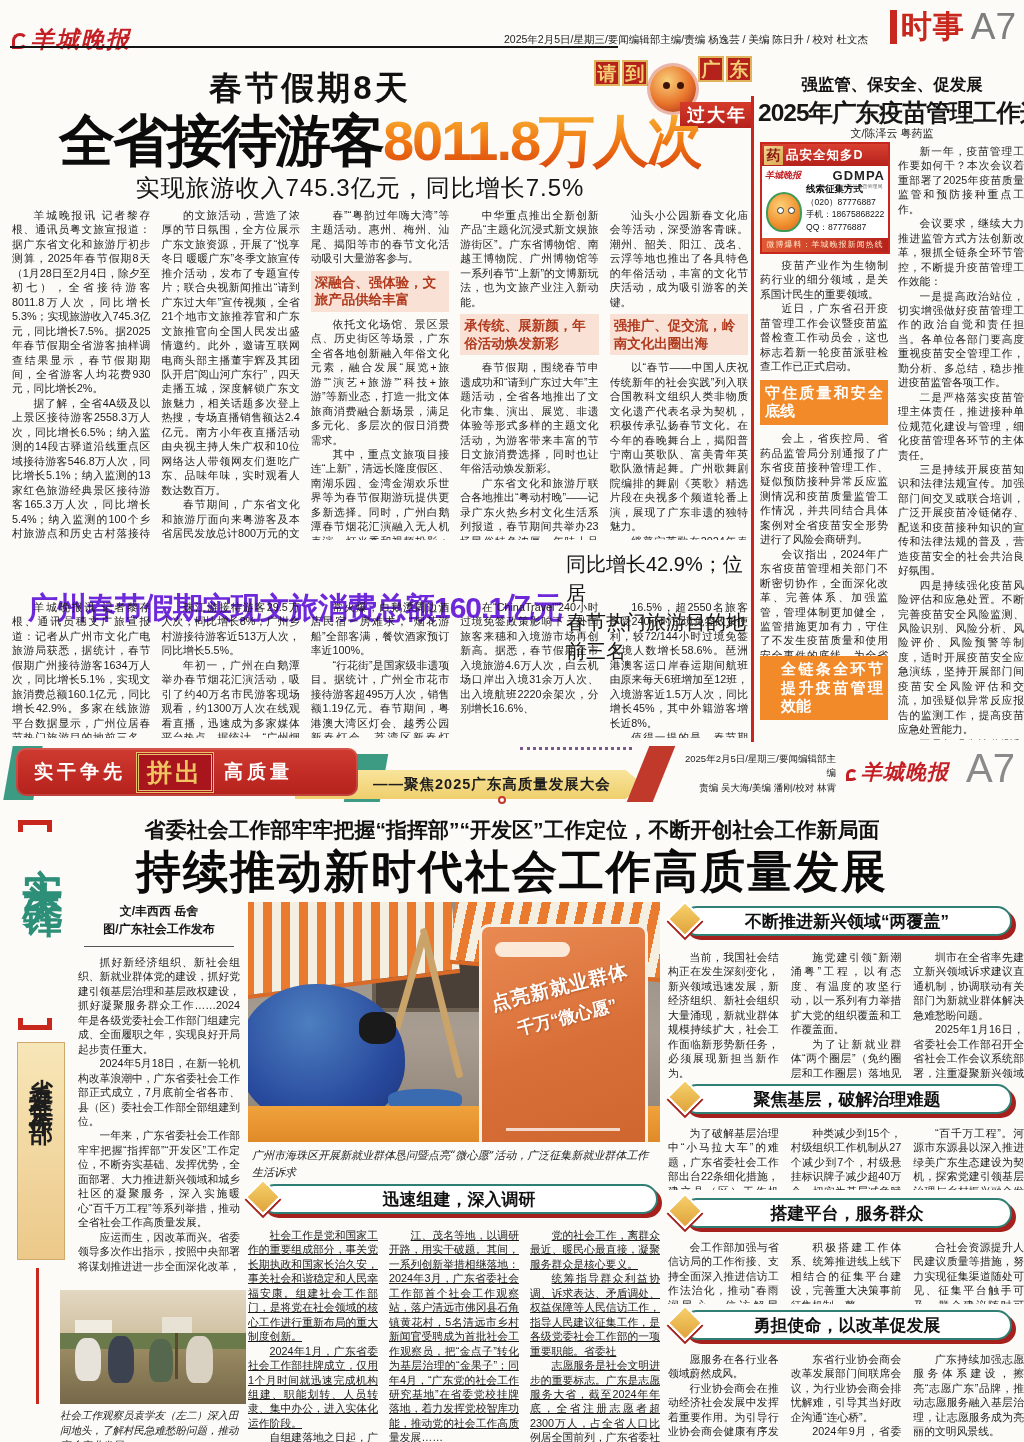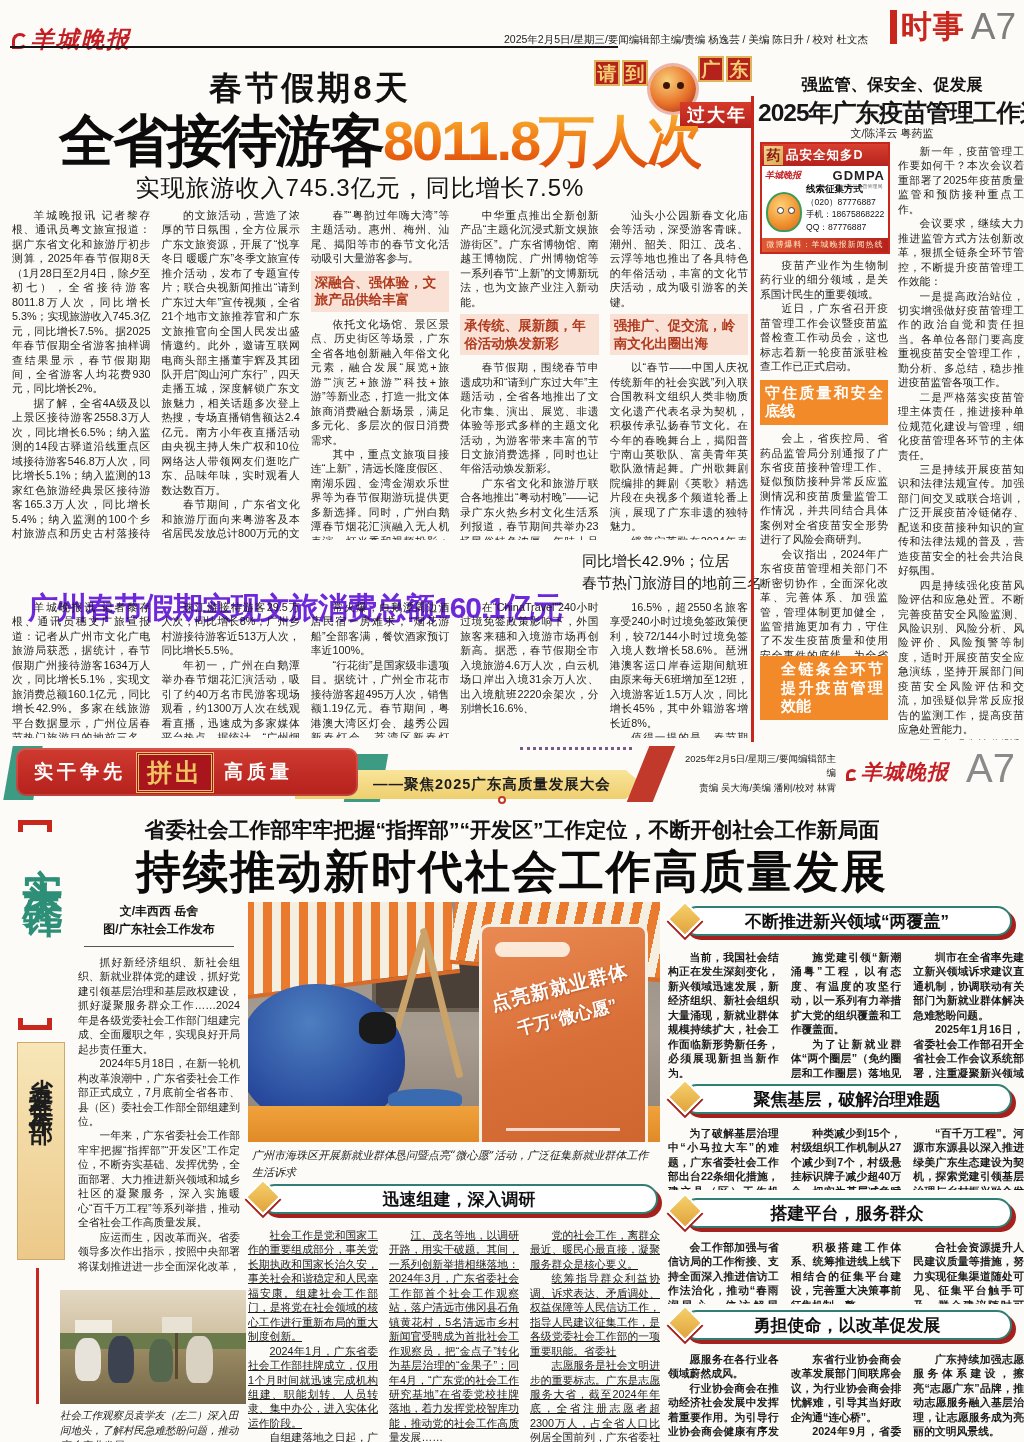--- a/index.html
+++ b/index.html
@@ -37,21 +37,21 @@
                color:#f2cd72;font-size:19px;font-weight:900;text-align:center;line-height:24px;}
   .badge .ribbon{position:absolute;right:0;bottom:0;width:74px;height:26px;background:linear-gradient(#d63a2a,#b5221c);
                  color:#fff;font-size:18px;font-weight:900;text-align:center;line-height:26px;letter-spacing:2px;}
   .badge .lion{position:absolute;left:56px;top:10px;width:46px;height:46px;border-radius:50%;
                background:radial-gradient(circle at 38% 32%,#f8cf7a,#e8732a 55%,#a32b1c 95%);
                box-shadow:0 0 0 3px rgba(200,50,20,.35);}
   .badge .lion i{position:absolute;width:7px;height:7px;border-radius:50%;background:#3c1508;}
   
   #art2{position:absolute;left:10px;top:550px;width:740px;height:192px;}
   .head2{position:absolute;left:18px;top:2px;width:552px;font-size:30px;font-weight:900;letter-spacing:-1px;color:#6d28d9;white-space:nowrap;margin-top:36px;}
-  .note2{position:absolute;left:572px;top:0;width:184px;font-size:15px;line-height:1.45;color:#141414;}
+  .note2{position:absolute;left:556px;top:0;width:184px;font-size:20px;line-height:1.45;color:#141414;}
   .cols2{position:absolute;left:2px;top:50px;width:736px;height:138px;display:flex;gap:11px;}
   .cols2 .bodycol{flex:1;}
   
   .vdivider{position:absolute;left:751px;top:96px;width:3px;height:646px;background:#c8271d;}
   #artv{position:absolute;left:760px;top:58px;width:264px;height:684px;}
   .kickerv{position:absolute;left:0;top:16px;width:264px;text-align:center;font-size:16.5px;font-weight:bold;color:#111;}
   .headv{position:absolute;left:-2px;top:38px;width:268px;text-align:center;font-size:24.5px;font-weight:900;letter-spacing:-1px;white-space:nowrap;}
   .bylinev{position:absolute;left:0;top:68px;width:264px;text-align:center;font-size:11px;color:#222;}
   .promo{position:absolute;left:0;top:84px;width:130px;height:112px;border:2px solid #c8271d;background:#fff;}
   .promo-bar{height:22px;background:linear-gradient(#d84030,#b5221c);display:flex;align-items:center;}
@@ -134,21 +134,21 @@
   
   .dsub{position:relative;height:30px;border:2px solid #2f7f74;border-radius:16px;background:#fff;
         box-shadow:4px 4px 0 #a6201e;text-align:center;font-size:17px;font-weight:900;color:#101010;line-height:27px;}
   .dsub .dia{position:absolute;left:-12px;top:-2px;width:26px;height:26px;transform:rotate(45deg);
              background:linear-gradient(135deg,#f6d06a,#e0a33c);border:2px solid #fff;box-shadow:2px 2px 0 #a6201e;}
   .midsub{position:absolute;left:260px;top:374px;width:398px;}
   .midcols{position:absolute;left:248px;top:418px;width:412px;height:214px;display:flex;gap:11px;text-decoration:underline;}
   .midcols .bodycol{flex:1;}
   
   .rz{position:absolute;left:668px;width:356px;}
-  .rzcols{display:flex;gap:12px;height:100%;font-weight:bold;}
+  .rzcols{display:flex;gap:12px;height:100%;}
   .rzcols .bodycol{flex:1;}
   .rzsub{left:682px;width:330px;}
 </style>
 </head>
 <body>
 
 <div id="page" data-name="newspaper-page">
 
   <div class="hdr-brand" data-name="masthead-logo"><span class="hdr-swirl" data-name="brand-swirl-icon"></span><span data-name="masthead-brand-text">羊城晚报</span></div>
   <div class="hdr-rule" data-name="header-rule"></div>

